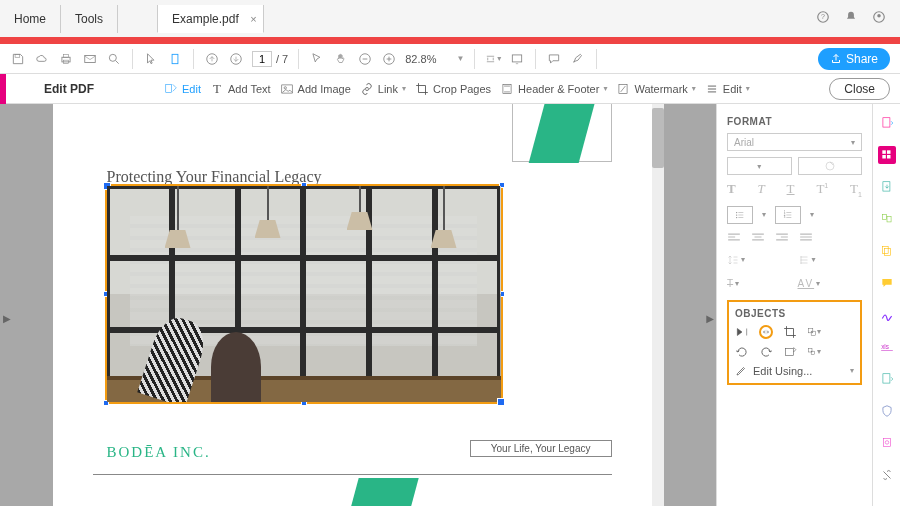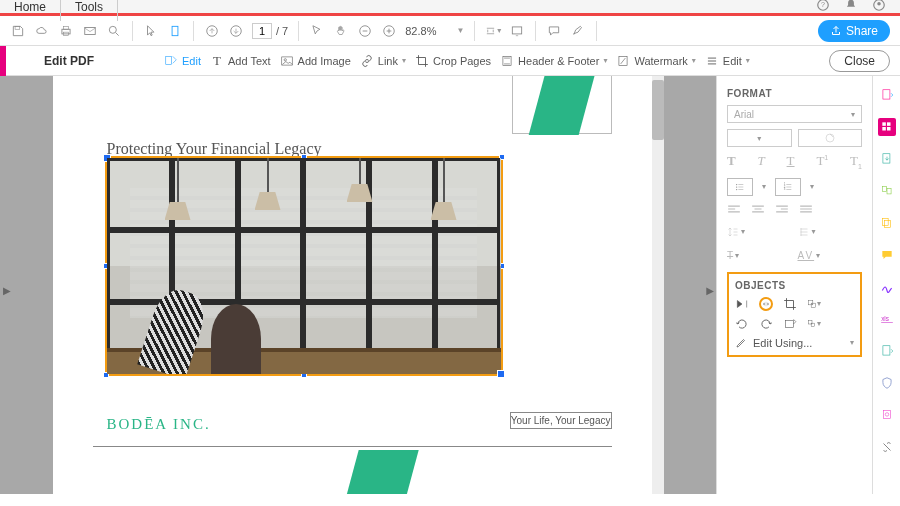--- a/index.html
+++ b/index.html
@@ -1,19 +1,19 @@
 <!DOCTYPE html>
 <html><head>
 <meta charset="utf-8">
 <style>
 * { box-sizing: border-box; margin: 0; padding: 0; font-family: -apple-system, "Segoe UI", Arial, sans-serif; }
 body { width: 900px; height: 506px; overflow: hidden; background: #fff; font-size: 12px; color: #333; position: relative; }
 
 
-.tabbar { display: flex; align-items: center; border-bottom: 3px solid #ef4444; height: 16px; background: #f5f5f5; position: relative; }
+.tabbar { display: flex; align-items: center; border-bottom: 7px solid #ef4444; height: 44px; background: #f5f5f5; position: relative; }
 .apptab { padding: 0 14px; height: 28px; display: flex; align-items: center; font-size: 12px; cursor: pointer; border-right: 1px solid #ccc; border-left: 1px solid #ccc; margin-left: -1px; color: #333; }
 .apptab:first-child { margin-left: 0; border-left: none; }
 .doctab { background: #fff; border-bottom: 1px solid #fff; position: relative; height: 28px; margin-bottom: -1px; display: flex; align-items: center; padding: 0 24px 0 14px; }
 .doctab .close { position: absolute; right: 6px; font-size: 11px; color: #888; }
 .tab-spacer { flex: 1; }
 .tab-icons { display: flex; gap: 14px; padding-right: 14px; color: #888; }
 .tab-icons svg, .tab-icons .icon { width: 14px; height: 14px; }
 
 
 .toolbar { height: 30px; border-bottom: 1px solid #ddd; display: flex; align-items: center; padding: 0 10px; gap: 8px; background: #fff; }
@@ -52,21 +52,21 @@
 .handle { position: absolute; width: 6px; height: 6px; background: #1e6af1; border: 1px solid #fff; }
 
 .photo { width: 100%; height: 100%; background: linear-gradient(#cfcfc9 50%, #a9a499 50%); position: relative; overflow: hidden; }
 .window-grid { position: absolute; inset: 0; display: grid; grid-template-columns: repeat(6,1fr); grid-template-rows: repeat(3,1fr); gap: 0; }
 .window-grid div { border: 3px solid #2b2b2b; background: rgba(220,222,218,0.6); }
 .office { position: absolute; top: 14%; left: 6%; width: 88%; height: 60%; background: repeating-linear-gradient(#ddd, #ddd 8px, #ccc 8px, #ccc 12px); opacity: 0.5; }
 .lamp { position: absolute; width: 26px; height: 18px; background: #cbbea6; clip-path: polygon(20% 0, 80% 0, 100% 100%, 0 100%); }
 .lampcord { position: absolute; width: 2px; background: #555; }
 .person { position: absolute; bottom: 0; width: 50px; height: 70px; background: #2e2e2e; border-radius: 40% 40% 0 0; }
 .counter { position: absolute; bottom: 0; left: 0; right: 0; height: 26px; background: #836843; border-top: 4px solid #5b4328; }
-.tagline { position: absolute; right: 40px; top: 336px; border: 1px solid #888; padding: 2px 0; font-size: 10px; color: #555; background: #fff; }
+.tagline { position: absolute; right: 40px; top: 336px; border: 1px solid #888; padding: 2px 20px; font-size: 10px; color: #555; background: #fff; }
 .company { position: absolute; left: 54px; top: 340px; font-family: Georgia, serif; color: #29b586; letter-spacing: 2px; font-size: 15px; font-variant: small-caps; }
 .hr { position: absolute; left: 40px; right: 40px; top: 370px; height: 1px; background: #888; }
 .greenbot { position: absolute; left: 50%; top: 374px; width: 60px; height: 50px; background: #29b586; transform: skewX(-15deg); }
 
 
 .rightpanel { width: 156px; border-left: 1px solid #ddd; background: #fff; padding: 12px 10px; font-size: 10px; color: #666; overflow: hidden; }
 .rightpanel .hdr { font-size: 10px; font-weight: 700; letter-spacing: 0.5px; margin-bottom: 6px; }
 .fontsel { border: 1px solid #ccc; height: 18px; display: flex; align-items: center; padding: 0 6px; color: #aaa; font-size: 10px; justify-content: space-between; margin-bottom: 6px; }
 .row { display: flex; gap: 6px; margin-bottom: 6px; }
 .row > .box { flex: 1; border: 1px solid #ccc; height: 18px; display: flex; align-items: center; justify-content: center; color: #aaa; }
@@ -95,20 +95,24 @@
 
 .caret { font-size: 8px; color: #999; }
 </style>
 </head>
 <body>
 
 <div class="tabbar">
   <div class="apptab">Home</div>
   <div class="apptab">Tools</div>
   <div style="width:40px"></div>
+  <div class="apptab doctab">
+    <span>Example.pdf</span>
+    <span class="close">×</span>
+  </div>
   <div class="tab-spacer"></div>
   <div class="tab-icons">
     <span>
       <svg viewBox="0 0 24 24" class="svgicon">
           <circle cx="12" cy="12" r="9" fill="none" stroke="currentColor" stroke-width="2"></circle>
           <text x="12" y="16" font-size="12" text-anchor="middle" fill="currentColor">?</text>
         </svg>
     </span>
     <span>
       <svg viewBox="0 0 24 24" class="svgicon">

